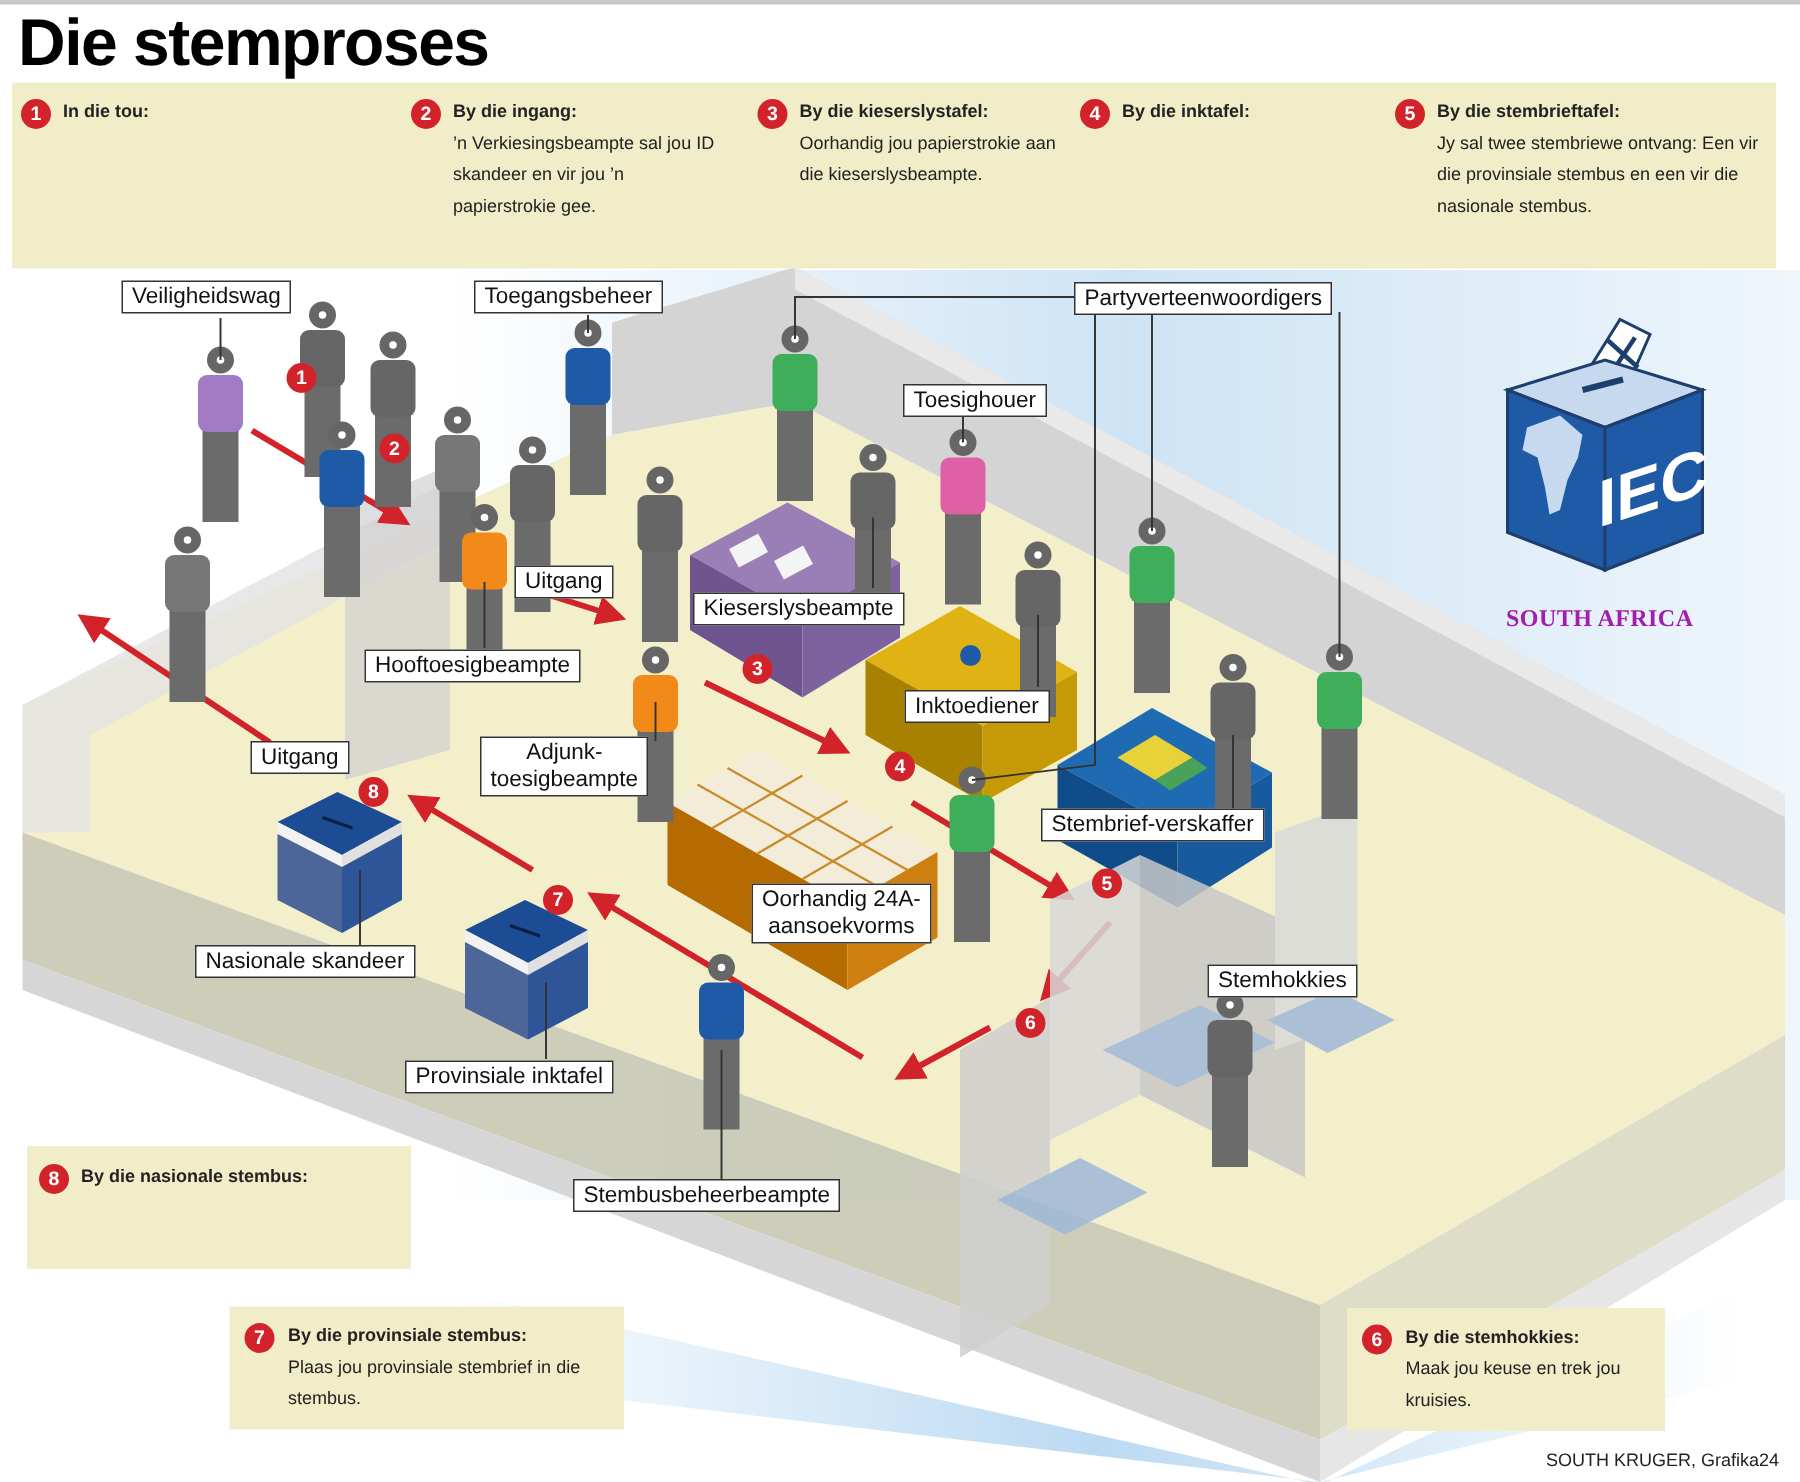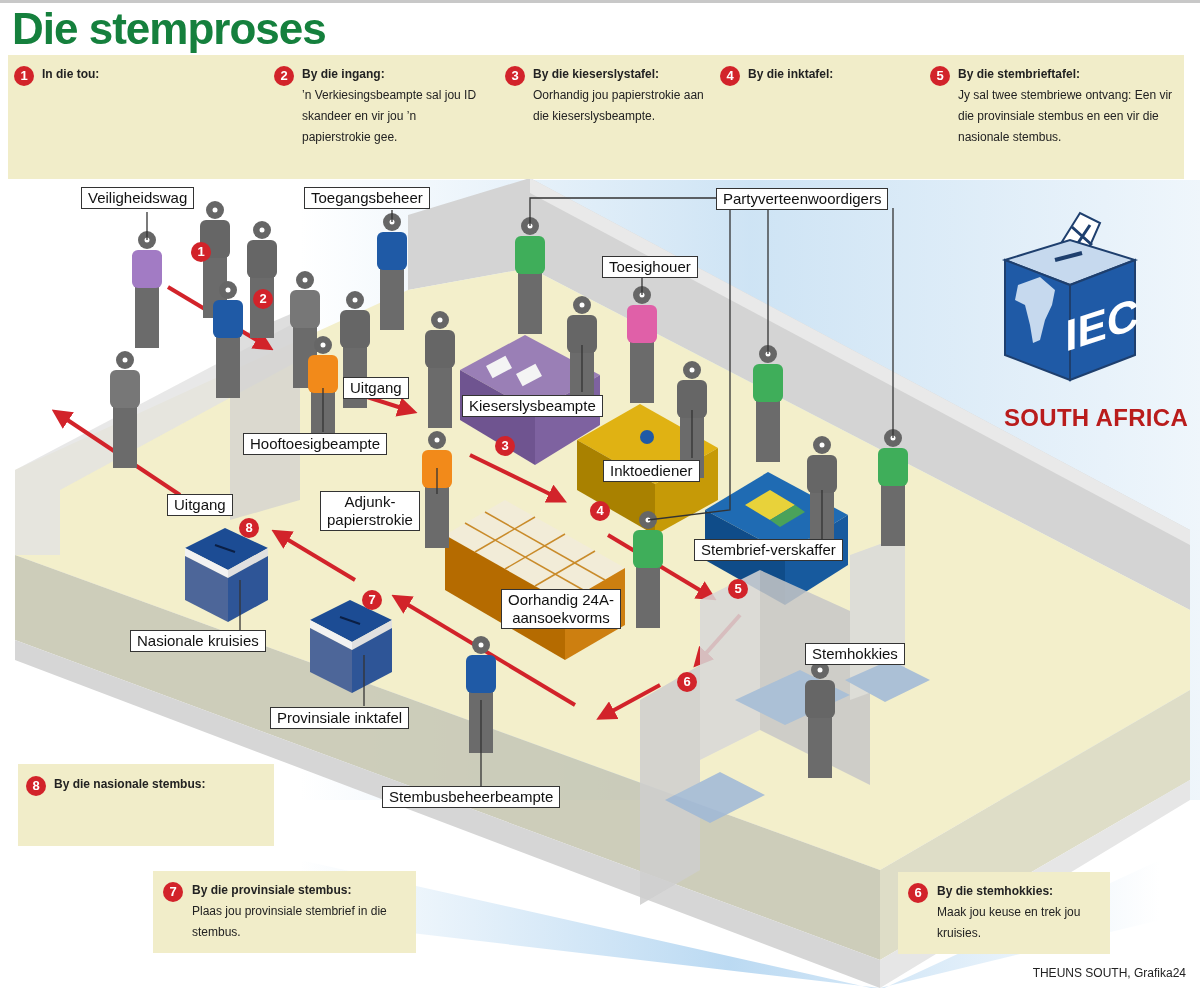--- a/index.html
+++ b/index.html
@@ -1,27 +1,27 @@
 <!DOCTYPE html>
 <html><head>
 <meta charset="utf-8">
 <style>
   html,body{margin:0;padding:0;background:#fff;}
   body{width:1200px;height:988px;position:relative;overflow:hidden;font-family:"Liberation Sans",sans-serif;}
   .topline{position:absolute;left:0;top:0;width:1200px;height:3px;background:#c8c8c8;}
-  .title{position:absolute;left:12px;top:4px;font-size:44px;font-weight:bold;color:#15803d;letter-spacing:-1px;font-family:"Liberation Sans",sans-serif;}
+  .title{position:absolute;left:12px;top:4px;font-size:44px;font-weight:bold;color:#000000;letter-spacing:-1px;font-family:"Liberation Sans",sans-serif;}
   .band{position:absolute;left:8px;top:55px;width:1176px;height:124px;background:#f1edc9;}
   .step{position:absolute;font-size:12px;line-height:21px;color:#222;}
   .step .hd{font-weight:bold;display:block;}
   .num{position:absolute;width:20px;height:20px;border-radius:50%;background:#d2232a;color:#fff;font-weight:bold;font-size:13px;text-align:center;line-height:20px;font-family:"Liberation Sans",sans-serif;}
   .box{position:absolute;background:#f1edc9;}
   .lbl{position:absolute;background:#fff;border:1.5px solid #333;font-size:15px;padding:1px 6px;color:#111;white-space:nowrap;line-height:18px;text-align:center;}
   svg.scene{position:absolute;left:0;top:0;}
   .credit{position:absolute;right:14px;top:966px;font-size:12px;color:#222;}
-  .iec-sa{position:absolute;left:1004px;top:404px;font-size:24px;font-weight:bold;color:#b91c1c;letter-spacing:0.3px;}
+  .iec-sa{position:absolute;left:1004px;top:404px;font-size:16px;font-weight:bold;color:#a21caf;letter-spacing:0.3px;font-family:Liberation Serif, serif;}
 </style>
 </head>
 <body>
 
 <div class="topline"></div>
 <div class="title">Die stemproses</div>
 
 <svg class="scene" width="1200" height="988" viewBox="0 0 1200 988">
   <defs>
     <linearGradient id="sky" x1="0" y1="0" x2="1" y2="0">
@@ -328,47 +328,47 @@
 <div class="num" style="left:191px;top:242px">1</div>
 <div class="num" style="left:253px;top:289px">2</div>
 <div class="num" style="left:495px;top:436px">3</div>
 <div class="num" style="left:590px;top:501px">4</div>
 <div class="num" style="left:728px;top:579px">5</div>
 <div class="num" style="left:677px;top:672px">6</div>
 <div class="num" style="left:362px;top:590px">7</div>
 <div class="num" style="left:239px;top:518px">8</div>
 
 <div class="lbl" style="left:81px;top:187px">Veiligheidswag</div>
-<div class="lbl" style="left:304px;top:187px">Toegangsbeheer</div>
+<div class="lbl" style="left:316px;top:187px">Toegangsbeheer</div>
 <div class="lbl" style="left:716px;top:188px">Partyverteenwoordigers</div>
 <div class="lbl" style="left:602px;top:256px">Toesighouer</div>
 <div class="lbl" style="left:343px;top:377px">Uitgang</div>
 <div class="lbl" style="left:462px;top:395px">Kieserslysbeampte</div>
 <div class="lbl" style="left:243px;top:433px">Hooftoesigbeampte</div>
 <div class="lbl" style="left:603px;top:460px">Inktoediener</div>
 <div class="lbl" style="left:167px;top:494px">Uitgang</div>
 <div class="lbl" style="left:320px;top:491px">
   <span>Adjunk-</span><br>
-  <span>papierstrokie</span>
+  <span>toesigbeampte</span>
 </div>
 <div class="lbl" style="left:694px;top:539px">Stembrief-verskaffer</div>
 <div class="lbl" style="left:501px;top:589px">
   <span>Oorhandig 24A-</span><br>
   <span>aansoekvorms</span>
 </div>
-<div class="lbl" style="left:130px;top:630px">Nasionale kruisies</div>
+<div class="lbl" style="left:130px;top:630px">Nasionale skandeer</div>
 <div class="lbl" style="left:805px;top:643px">Stemhokkies</div>
 <div class="lbl" style="left:270px;top:707px">Provinsiale inktafel</div>
 <div class="lbl" style="left:382px;top:786px">Stembusbeheerbeampte</div>
 
 <svg style="position:absolute;left:1000px;top:205px" width="170" height="200" viewBox="0 0 170 200">
   <polygon points="60,40 80,8 100,18 85,52" fill="#fff" stroke="#1e3f6e" stroke-width="2"></polygon>
   <path d="M72,22 L92,40 M90,20 L74,44" stroke="#1e3f6e" stroke-width="3" fill="none"></path>
   <polygon points="5,55 70,35 135,55 70,80" fill="#c6d9ee" stroke="#1e3f6e" stroke-width="2"></polygon>
   <line x1="55" y1="55" x2="82" y2="48" stroke="#1e3f6e" stroke-width="4"></line>
   <polygon points="5,55 70,80 70,175 5,150" fill="#1f5aa6" stroke="#1e3f6e" stroke-width="2"></polygon>
   <polygon points="70,80 135,55 135,150 70,175" fill="#1f5aa6" stroke="#1e3f6e" stroke-width="2"></polygon>
   <path d="M18,80 L40,72 L55,85 L52,100 L45,115 L40,135 L33,138 L30,120 L25,100 L15,95 Z" fill="#c6d9ee"></path>
   <text x="102" y="138" text-anchor="middle" font-family="Liberation Sans, sans-serif" font-weight="bold" font-size="44" fill="#fff" transform="skewY(-18) translate(0,30)" id="iec-text">IEC</text>
 </svg>
 <div class="iec-sa">SOUTH AFRICA</div>
 
-<div class="credit">THEUNS SOUTH, Grafika24</div>
+<div class="credit">SOUTH KRUGER, Grafika24</div>
 
 </body></html>

